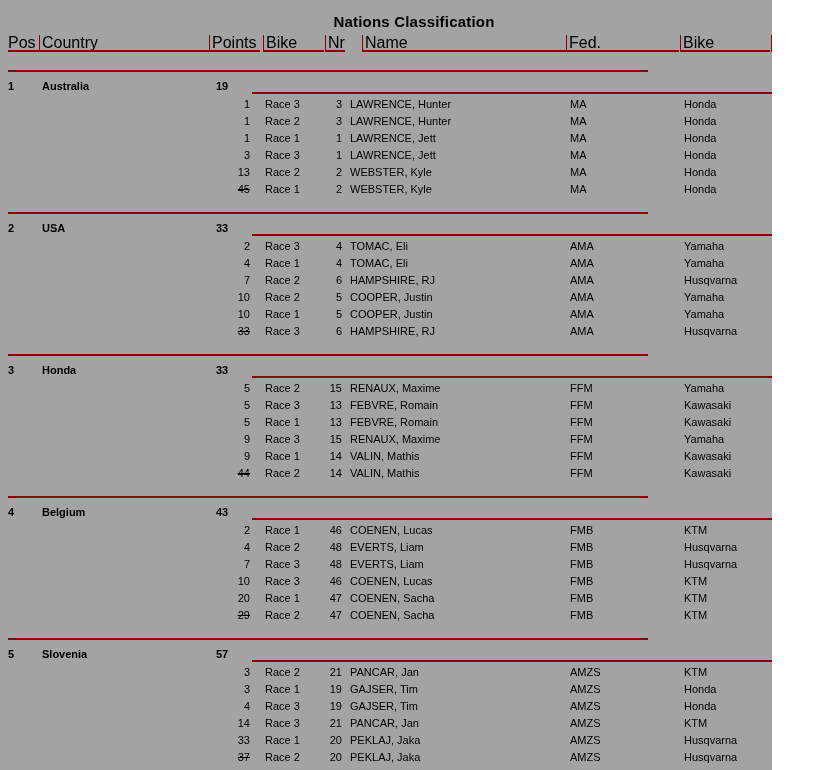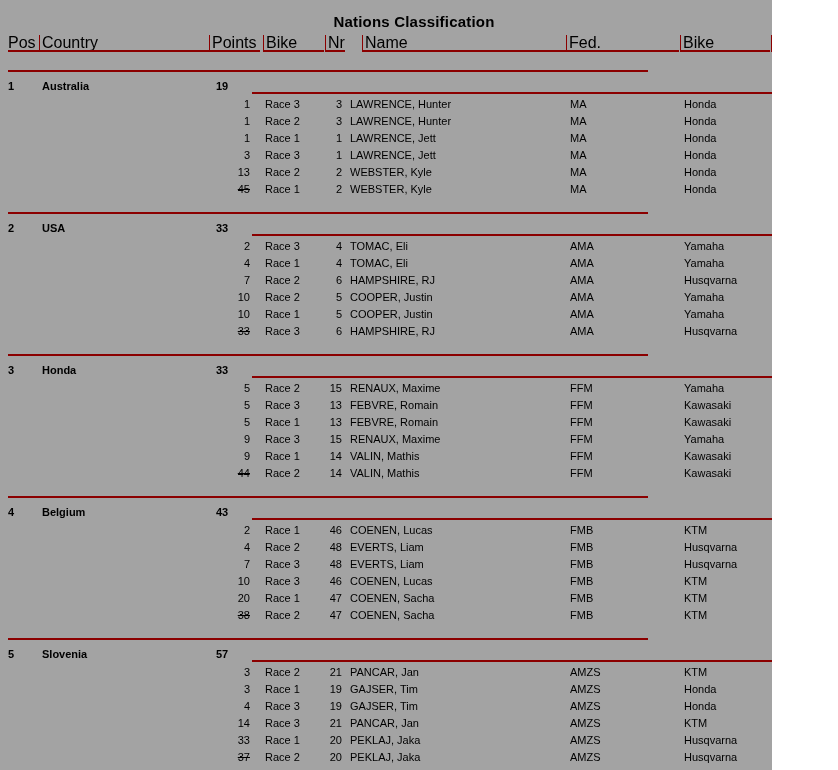--- a/index.html
+++ b/index.html
@@ -313,21 +313,21 @@
           </div>
           <div class="rrow">
             <span class="c-points">20</span>
             <span class="c-race">Race 1</span>
             <span class="c-nr">47</span>
             <span class="c-name">COENEN, Sacha</span>
             <span class="c-fed">FMB</span>
             <span class="c-bike">KTM</span>
           </div>
           <div class="rrow">
-            <span class="c-points struck">38</span>
+            <span class="c-points struck">29</span>
             <span class="c-race">Race 2</span>
             <span class="c-nr">47</span>
             <span class="c-name">COENEN, Sacha</span>
             <span class="c-fed">FMB</span>
             <span class="c-bike">KTM</span>
           </div>
         </div>
       </div>
       <div class="section" style="top: 638px;">
         <div class="sec-sep"></div>

